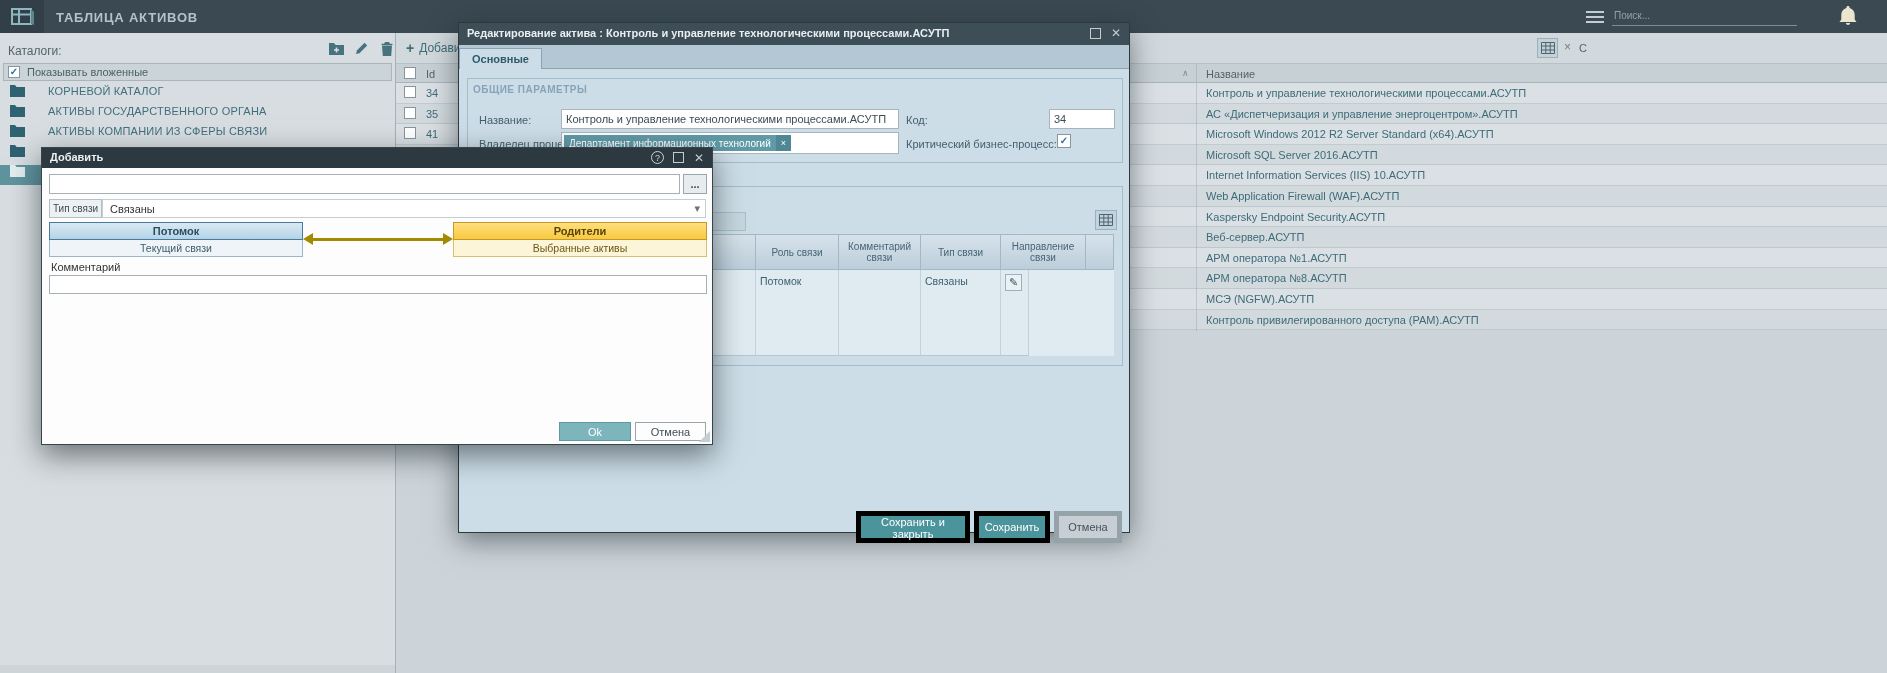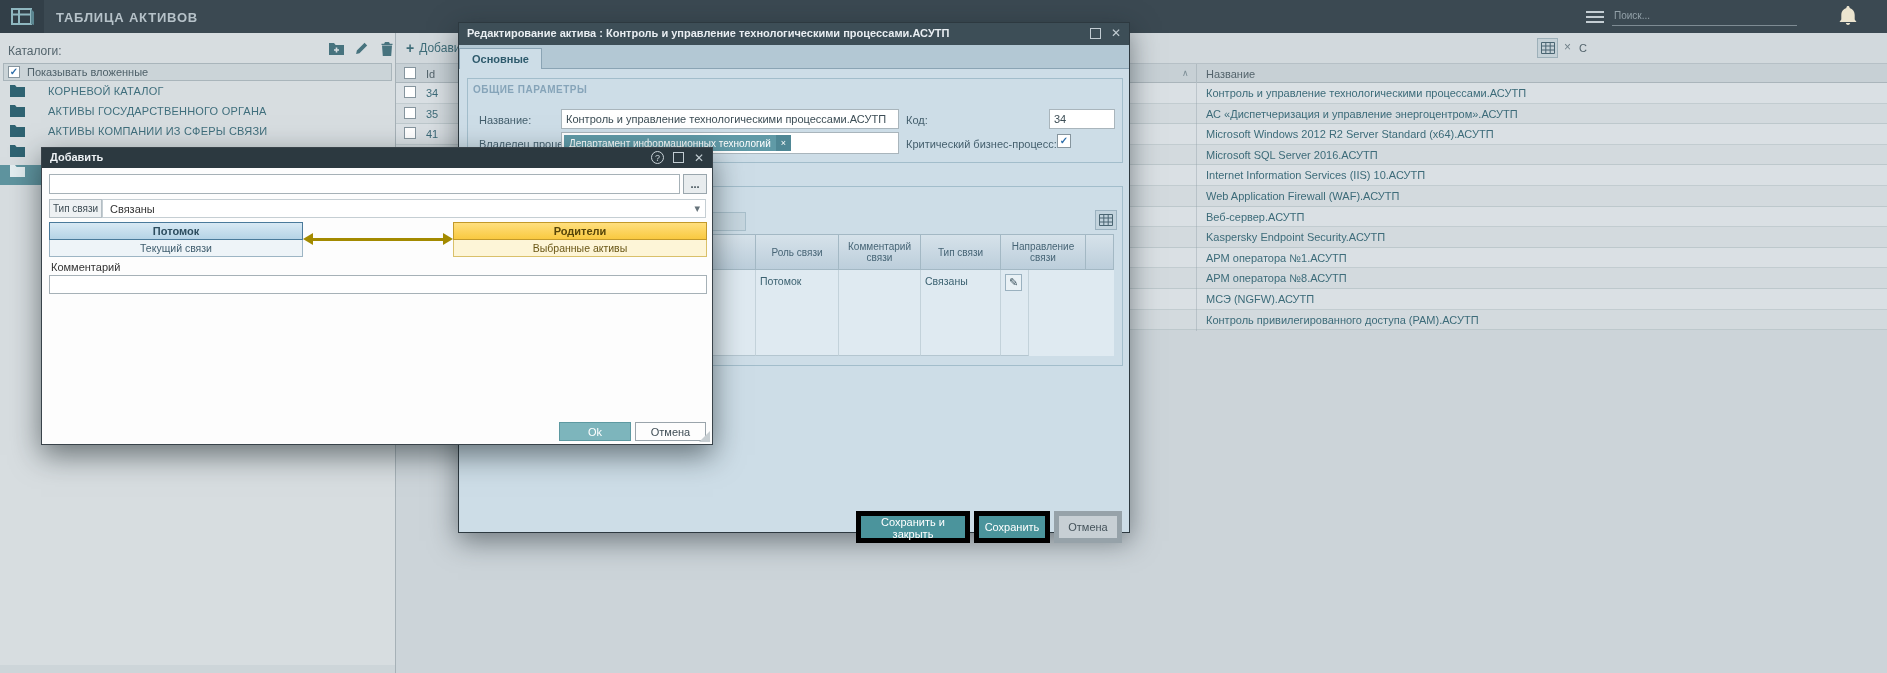--- a/index.html
+++ b/index.html
@@ -313,26 +313,26 @@
       <span class="cell-name">Internet Information Services (IIS) 10.АСУТП</span>
     </div>
     <div class="grid-row">
       <span class="checkbox cell-check"></span>
       <span class="cell-id"></span>
       <span class="cell-name">Web Application Firewall (WAF).АСУТП</span>
     </div>
     <div class="grid-row">
       <span class="checkbox cell-check"></span>
       <span class="cell-id"></span>
+      <span class="cell-name">Kaspersky Endpoint Security.АСУТП</span>
+    </div>
+    <div class="grid-row">
+      <span class="checkbox cell-check"></span>
+      <span class="cell-id"></span>
       <span class="cell-name">Веб-сервер.АСУТП</span>
-    </div>
-    <div class="grid-row">
-      <span class="checkbox cell-check"></span>
-      <span class="cell-id"></span>
-      <span class="cell-name">Kaspersky Endpoint Security.АСУТП</span>
     </div>
     <div class="grid-row">
       <span class="checkbox cell-check"></span>
       <span class="cell-id"></span>
       <span class="cell-name">АРМ оператора №1.АСУТП</span>
     </div>
     <div class="grid-row">
       <span class="checkbox cell-check"></span>
       <span class="cell-id"></span>
       <span class="cell-name">АРМ оператора №8.АСУТП</span>

